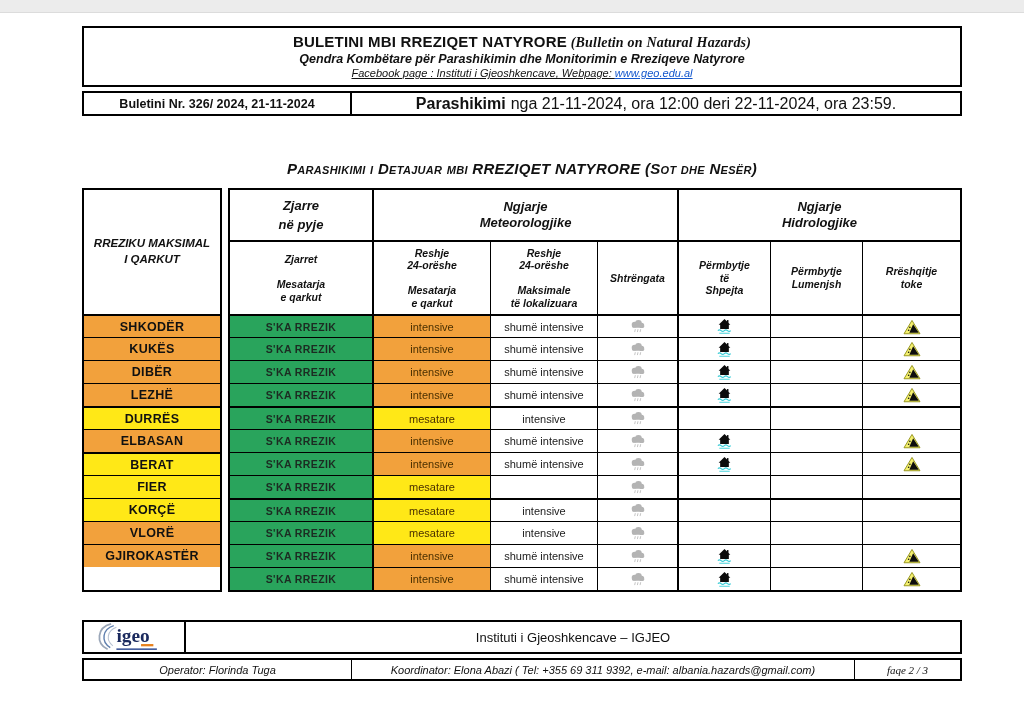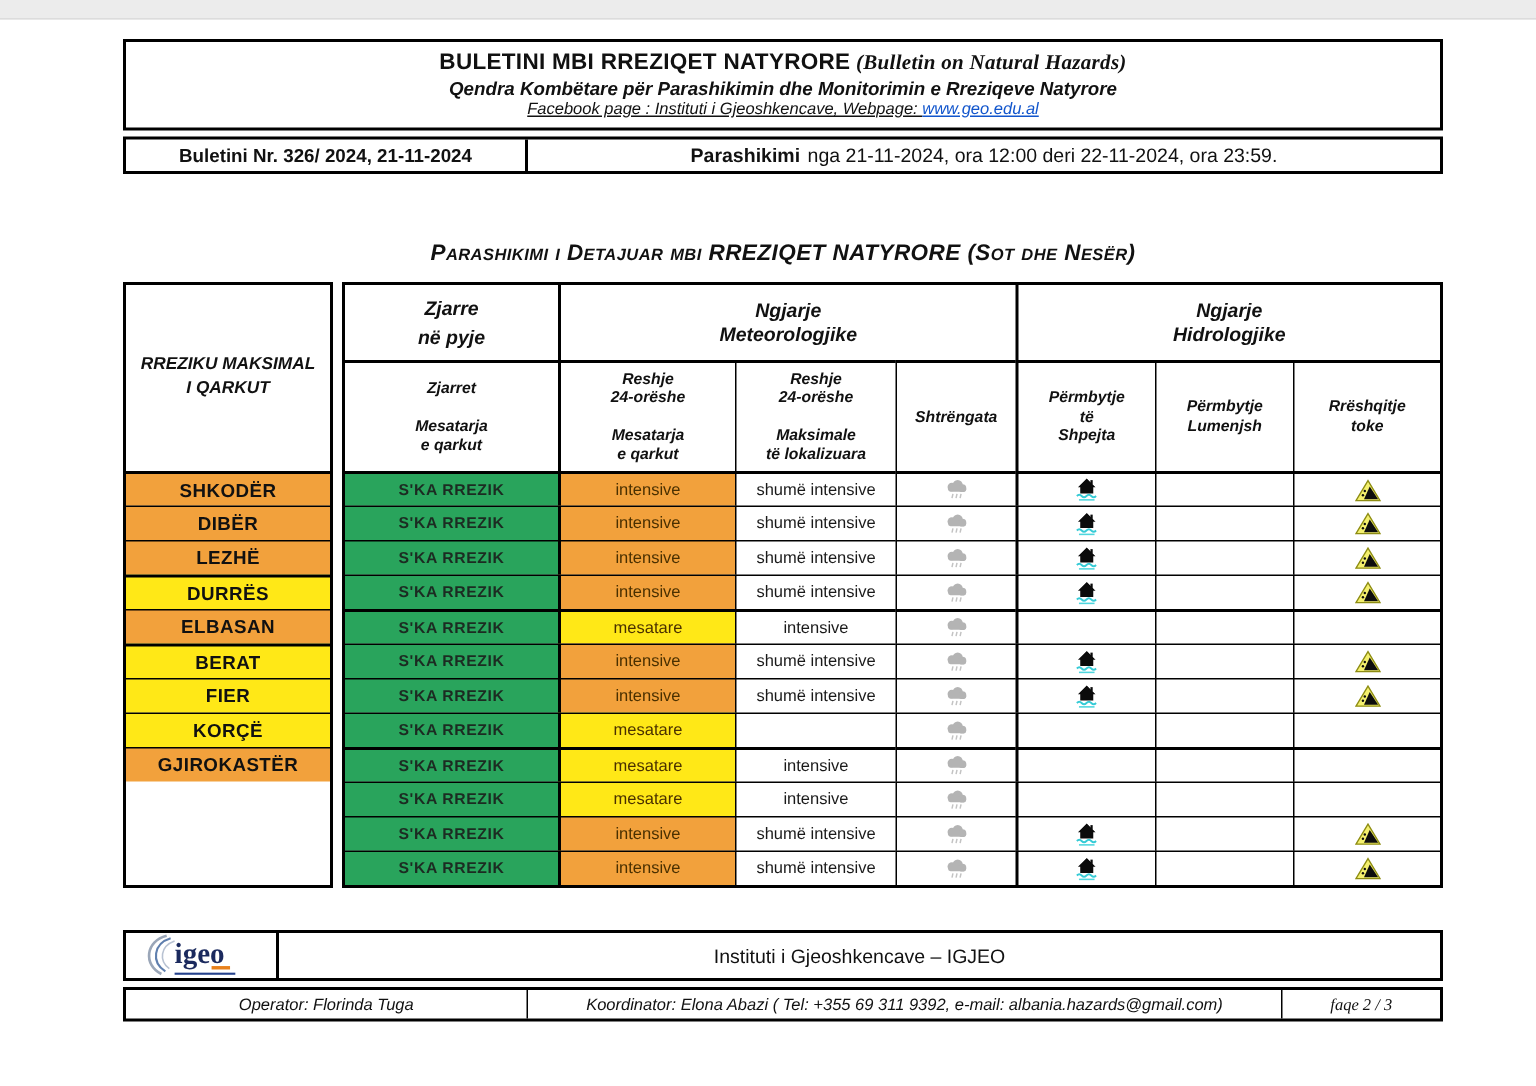--- a/index.html
+++ b/index.html
@@ -14,21 +14,21 @@
   
   .header-box{margin-top:13px;border:2px solid #000;text-align:center;padding:5px 0 6px;}
   .h-line1{font-size:15px;font-weight:bold;letter-spacing:.2px;}
   .h-en{font-family:"Liberation Serif",serif;font-style:italic;font-size:14px;}
   .h-line2{font-size:12.5px;font-weight:bold;font-style:italic;margin-top:1px;}
   .h-line3{font-size:11px;font-style:italic;margin-top:1px;}
   .h-line3 .fb{text-decoration:underline;}
   .h-line3 a{color:var(--link);text-decoration:underline;font-style:italic;}
   .bulletin-row{margin-top:4px;border:2px solid #000;display:flex;height:25px;}
   .b-left{width:268px;border-right:2px solid #000;display:flex;align-items:center;justify-content:center;font-weight:bold;font-size:12.5px;}
-  .b-right{flex:1;display:flex;align-items:center;justify-content:center;font-size:13px;gap:5px;}
+  .b-right{flex:1;display:flex;align-items:center;justify-content:center;font-size:16px;gap:5px;}
   .b-right .lbl{font-weight:bold;}
 
   
   .section-title{margin-top:44px;text-align:center;font-weight:bold;font-style:italic;font-variant:small-caps;font-size:15px;letter-spacing:.3px;}
 
   
   .table-area{margin-top:11px;display:flex;gap:6px;}
   .left-grid{width:160px;border:2px solid #000;display:grid;grid-template-rows:124px repeat(12,23px);}
   .left-grid .hcell{display:flex;align-items:center;justify-content:center;text-align:center;font-weight:bold;font-style:italic;font-size:11.5px;white-space:pre-line;line-height:1.35;}
   .left-grid .region-cell{display:flex;align-items:center;justify-content:center;font-weight:bold;font-size:12.5px;border-top:1px solid #000;letter-spacing:.3px;}
@@ -91,27 +91,29 @@
   </div>
 
   <div class="section-title">Parashikimi i Detajuar mbi RREZIQET NATYRORE (Sot dhe Nesër)</div>
 
   <div class="table-area">
 
     <div class="left-grid">
       <div class="hcell">RREZIKU MAKSIMAL
 I  QARKUT</div>
     <div class="region-cell first orange">SHKODËR</div>
+        <div class="region-cell orange">KUKËS</div>
         <div class="region-cell orange">DIBËR</div>
         <div class="region-cell orange">LEZHË</div>
         <div class="region-cell gt yellow">DURRËS</div>
         <div class="region-cell orange">ELBASAN</div>
         <div class="region-cell gt yellow">BERAT</div>
         <div class="region-cell yellow">FIER</div>
         <div class="region-cell yellow">KORÇË</div>
+        <div class="region-cell orange">VLORË</div>
         <div class="region-cell orange">GJIROKASTËR</div>
       </div>
 
     <div class="main-grid">
       <div class="ghead c0 r0">Zjarre
 në pyje</div>
       <div class="ghead2 span3 bl2 r0">Ngjarje
 Meteorologjike</div>
       <div class="ghead2 span3 bl2 r0">Ngjarje
 Hidrologjike</div>

